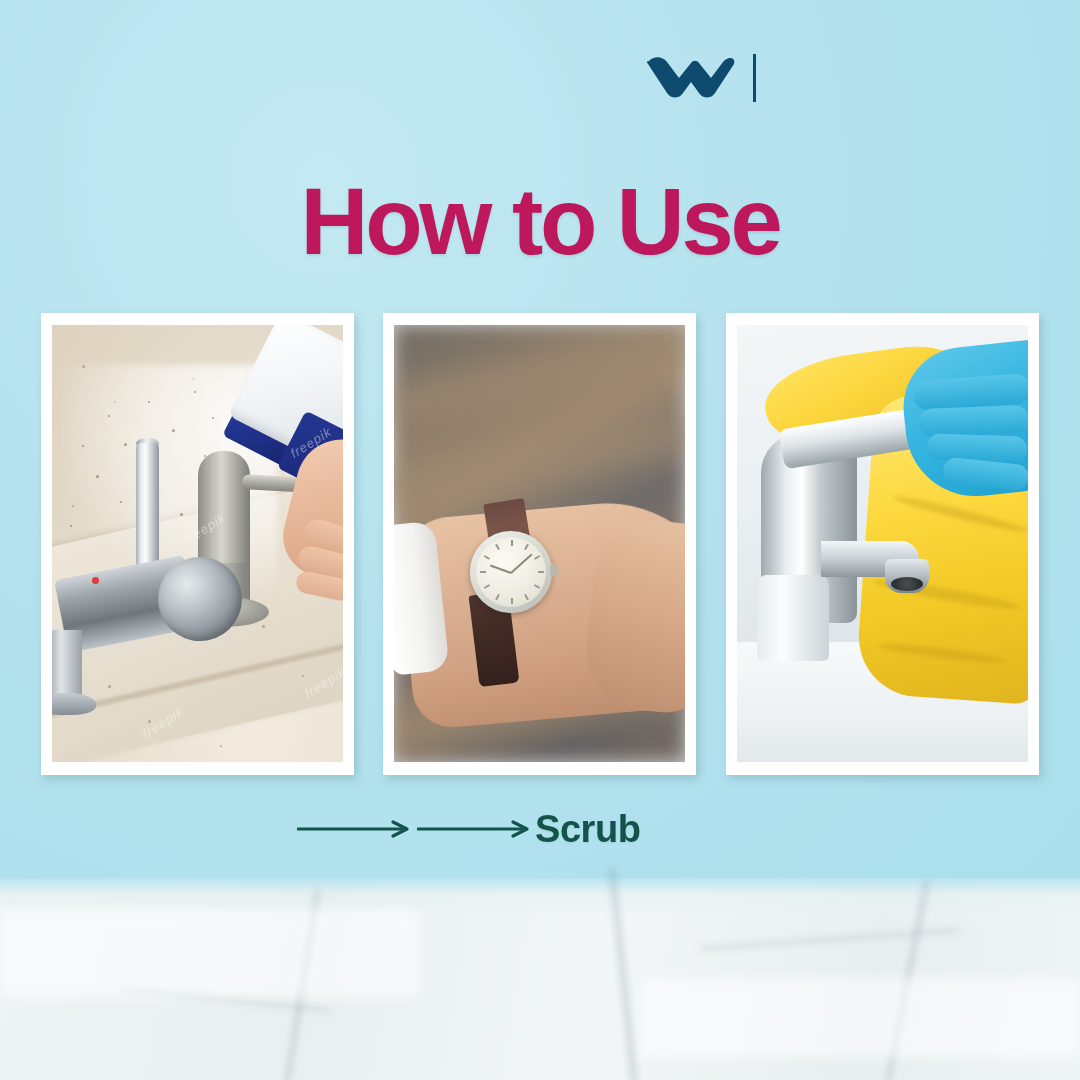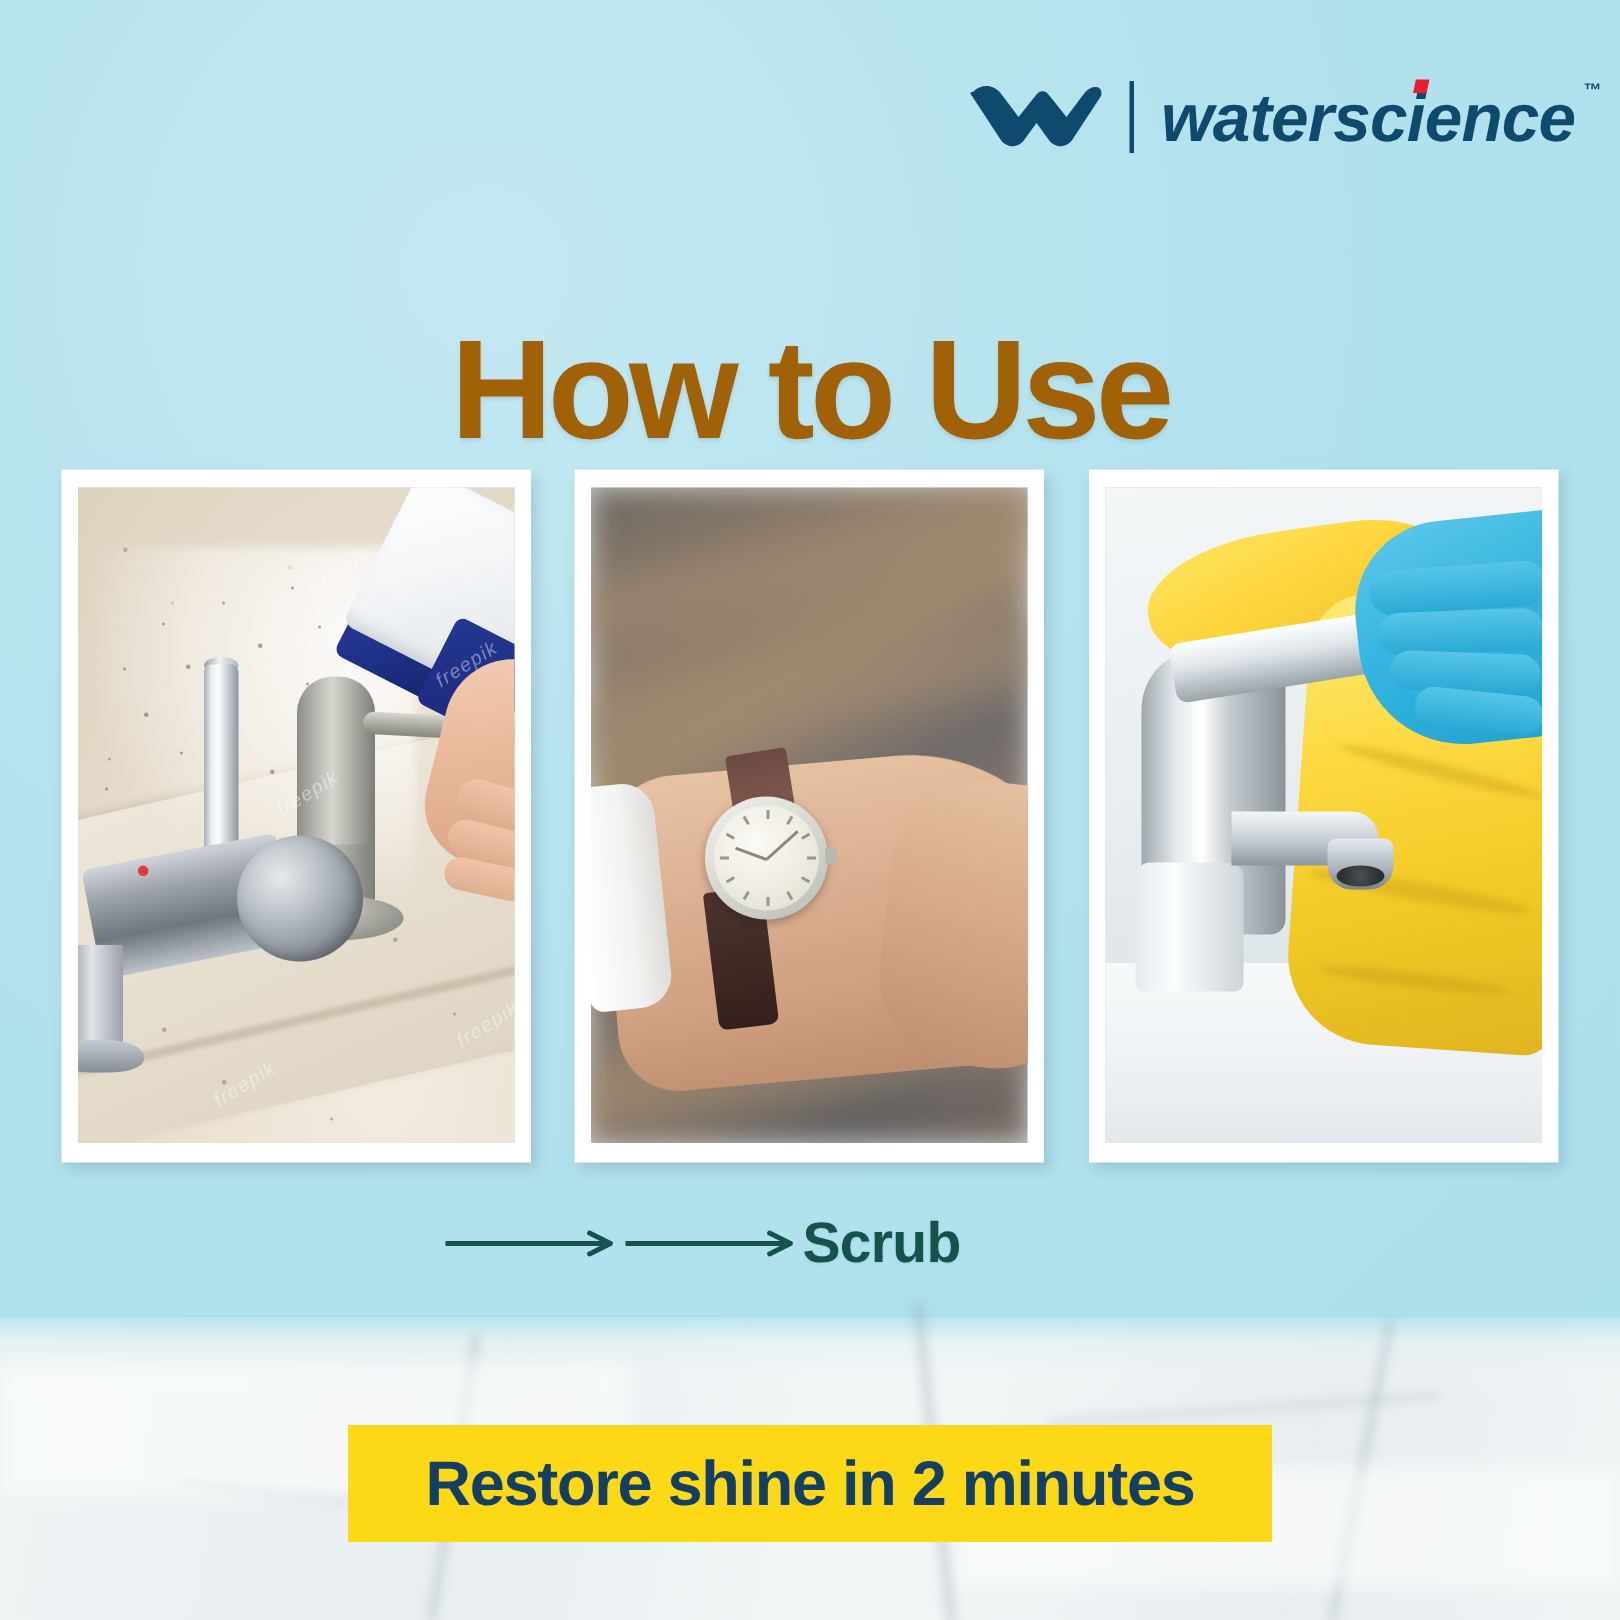--- a/index.html
+++ b/index.html
@@ -89,24 +89,23 @@
 
   
   .title {
     position: absolute;
     left: 0; top: 173px;
     width: 1080px;
     text-align: center;
     font-size: 94px;
     font-weight: 700;
     letter-spacing: -0.035em;
-    color: #a16207;
+    color: #be185d;
     line-height: 1.05;
     text-shadow: 0 2px 3px rgba(20,70,95,0.12);
-    margin-top: 38px;
   }
 
   
   .cards {
     position: absolute;
     left: 0; top: 313px;
     width: 1080px;
     height: 470px;
   }
   .card {
@@ -551,25 +550,20 @@
     <div class="plank" style="left:700px;top:60px;width:260px;height:3px;transform:rotate(-4deg);"></div>
     <div class="plank-sheen" style="left:0px;top:30px;width:420px;height:90px;"></div>
     <div class="plank-sheen" style="left:640px;top:100px;width:440px;height:80px;"></div>
   </div>
 
   <div class="logo">
     <svg class="logo-mark" viewBox="0 0 92 46">
       <path d="M4 6 C 9 1, 17 1, 22 7 L 34 23 L 46 8 C 48 5, 52 5, 54 8 L 66 23 L 78 7 C 83 1, 91 2, 89 9 L 70 38 C 66 44, 58 44, 54 38 L 46 27 L 38 38 C 34 44, 26 44, 22 38 L 3 9 C 1 6, 2 7, 4 6 Z" fill="#0e4a6e"></path>
     </svg>
     <div class="logo-divider"></div>
-    <div class="logo-word">
-      <span>waterscience</span>
-      <span class="logo-dot"></span>
-      <span class="logo-tm">™</span>
-    </div>
   </div>
 
   <div class="title">How to Use</div>
 
   <div class="cards">
 
     <div class="card card-1">
       <div class="photo">
         <div class="ph1-bg"></div>
         <div class="ph1-counter"></div>
@@ -700,17 +694,14 @@
       <line x1="2" y1="12" x2="108" y2="12" stroke="#13534b" stroke-width="3.2"></line>
       <polyline points="98,5 112,12 98,19" fill="none" stroke="#13534b" stroke-width="3.2" stroke-linecap="round" stroke-linejoin="round"></polyline>
     </svg>
     <svg class="arrow" viewBox="0 0 120 24">
       <line x1="2" y1="12" x2="108" y2="12" stroke="#13534b" stroke-width="3.2"></line>
       <polyline points="98,5 112,12 98,19" fill="none" stroke="#13534b" stroke-width="3.2" stroke-linecap="round" stroke-linejoin="round"></polyline>
     </svg>
     <div class="step-label step-3">Scrub</div>
   </div>
 
-  <div class="banner">
-    <div class="banner-text">Restore shine in 2 minutes</div>
-  </div>
 
 </div>
 
 </body></html>

